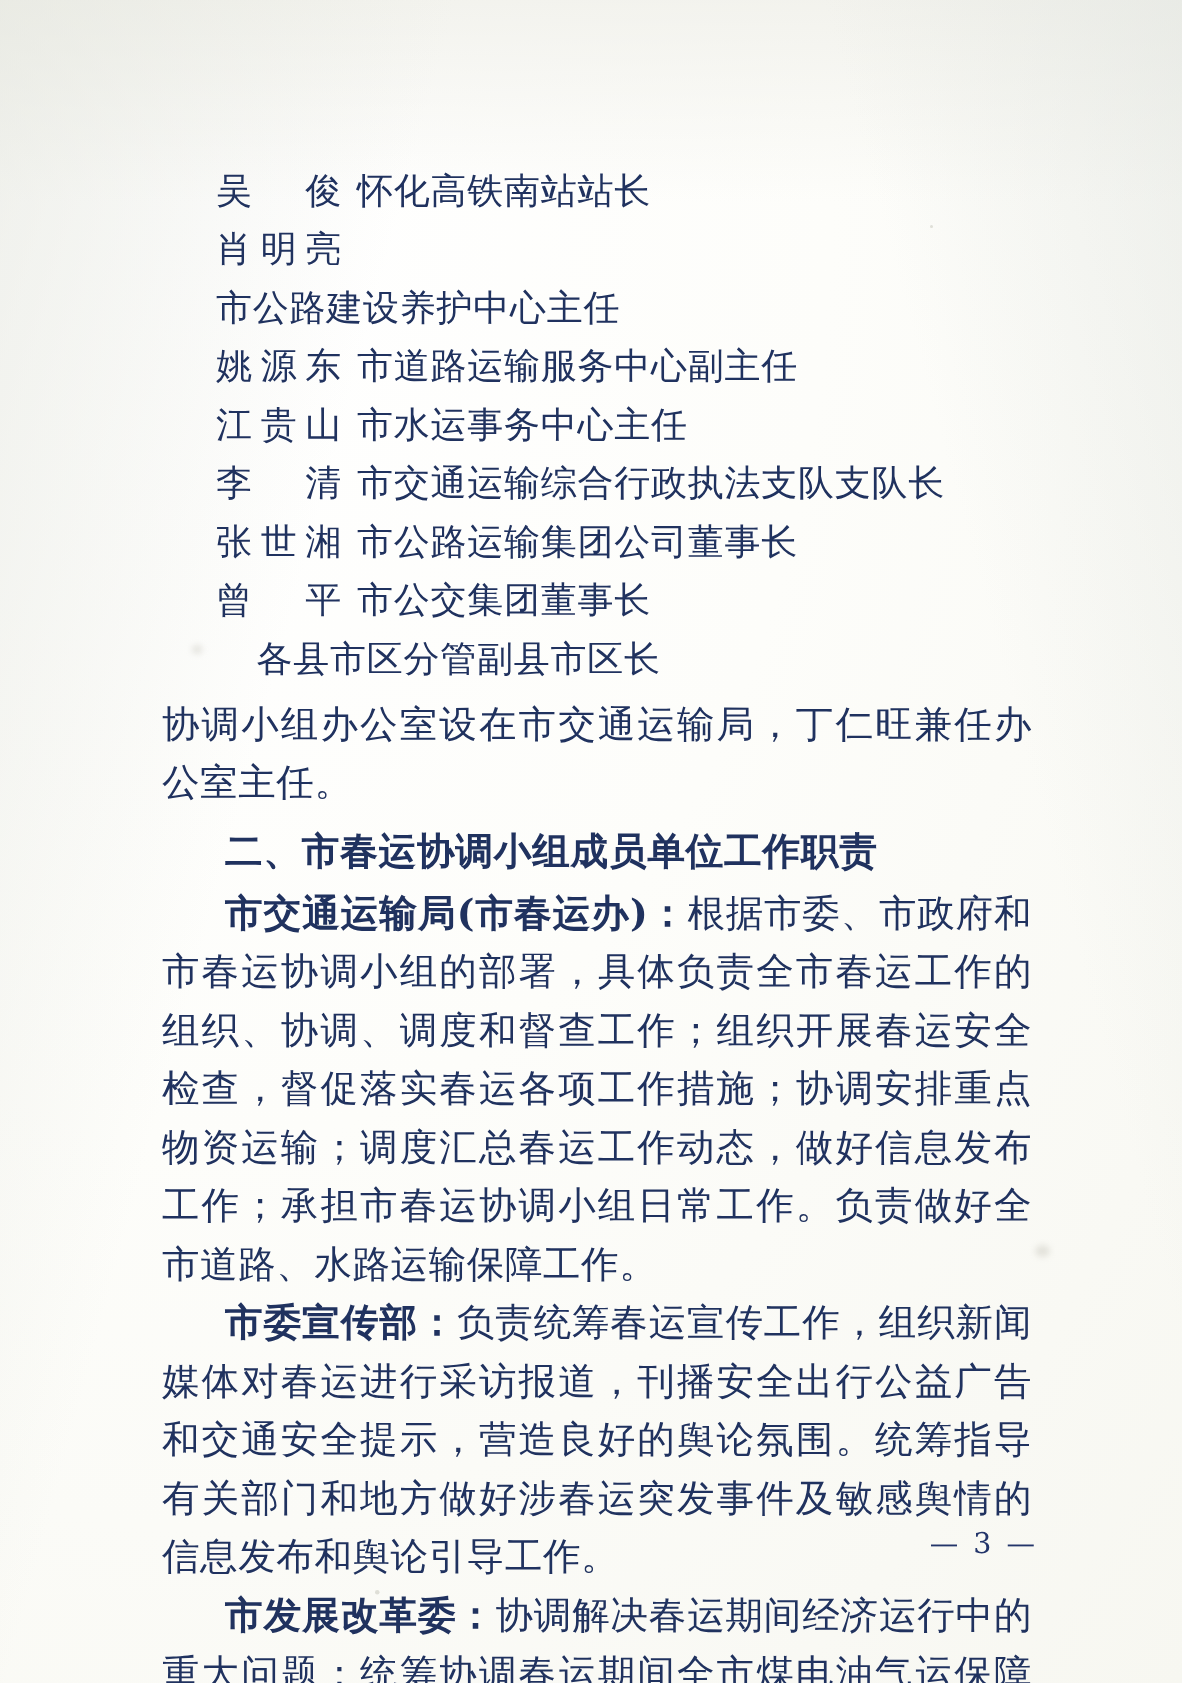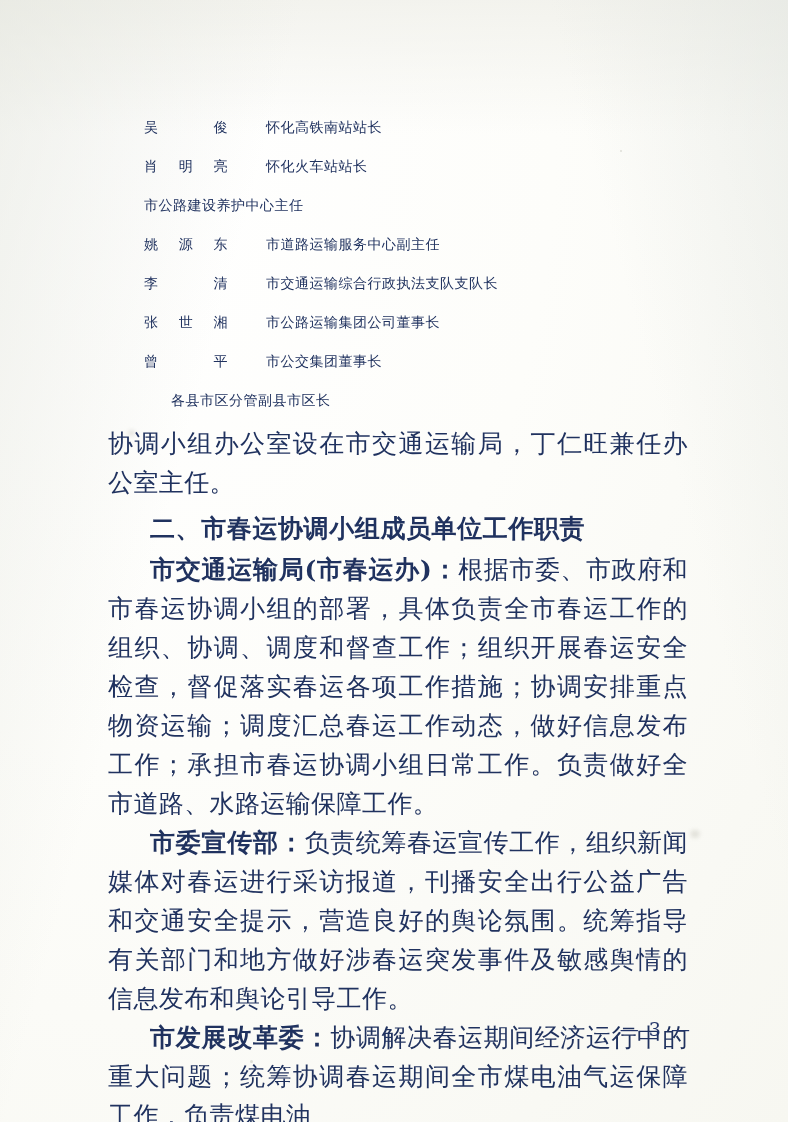--- a/index.html
+++ b/index.html
@@ -51,26 +51,25 @@
     width: 580px;
     color: #20325f;
   }
 
   .name-list {
     margin: 0 0 4px 0;
   }
   .name-row {
     display: flex;
     align-items: flex-start;
-    font-size: 14px;
+    font-size: 24px;
     line-height: 39px;
     letter-spacing: 0.5px;
     margin-left: 36px;
     white-space: nowrap;
-    gap: 28px;
   }
   .name-row .nm {
     display: inline-block;
     width: 84px;
     text-align: justify;
     text-align-last: justify;
     padding-right: 10px;
   }
   .name-row .ttl {
     display: inline-block;
@@ -141,28 +140,31 @@
 <div class="page">
   <div class="content">
 
     <div class="name-list">
       <div class="name-row">
         <span class="nm">吴  俊</span>
         <span class="ttl">怀化高铁南站站长</span>
       </div>
       <div class="name-row">
         <span class="nm">肖明亮</span>
-        <span class="ttl">怀化火车站站长</span>
       </div>
       <div class="name-row">
         <span class="ttl">市公路建设养护中心主任</span>
       </div>
       <div class="name-row">
         <span class="nm">姚源东</span>
         <span class="ttl">市道路运输服务中心副主任</span>
+      </div>
+      <div class="name-row">
+        <span class="nm">江贵山</span>
+        <span class="ttl">市水运事务中心主任</span>
       </div>
       <div class="name-row">
         <span class="nm">李  清</span>
         <span class="ttl">市交通运输综合行政执法支队支队长</span>
       </div>
       <div class="name-row">
         <span class="nm">张世湘</span>
         <span class="ttl">市公路运输集团公司董事长</span>
       </div>
       <div class="name-row">

